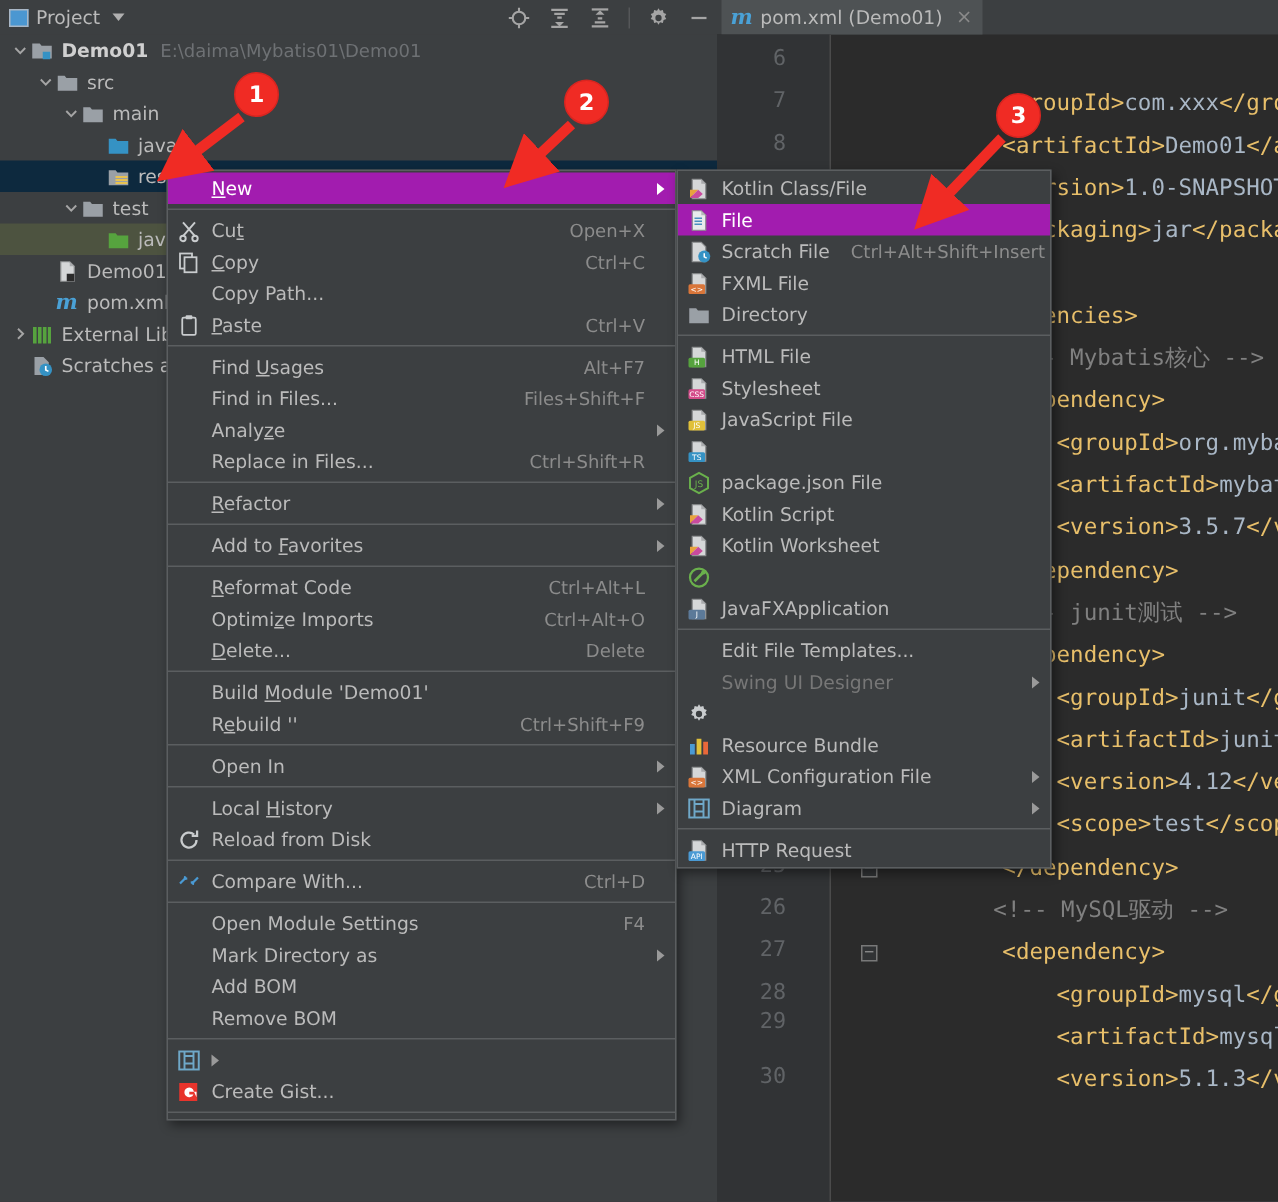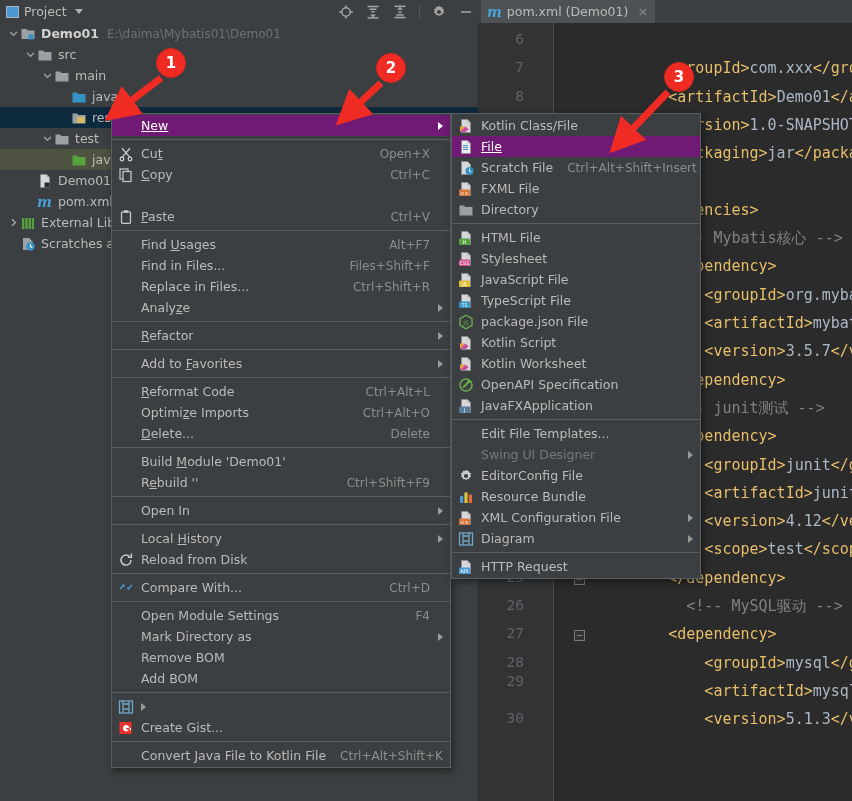--- a/index.html
+++ b/index.html
@@ -96,21 +96,21 @@
   
   .ctx {
     position: absolute; left: 111px; top: 113px; width: 340px;
     background: #3c3f41; border: 1px solid #5b5e60;
     box-shadow: 2px 3px 7px rgba(0,0,0,.45); padding: 1px 0;
   }
   .mi {
     position: relative; height: 21px; display: flex; align-items: center;
     font-size: 12.5px; color: #bbbbbb; padding-left: 6px; white-space: nowrap;
   }
-  .mi.hl { background: #701a75; color: #ffffff; text-decoration: underline; }
+  .mi.hl { background: #a21caf; color: #ffffff; }
   .mi.dim { color: #777777; }
   .mi-ic { width: 16px; height: 16px; flex: 0 0 16px; margin-right: 7px; display:flex;align-items:center;justify-content:center;}
   .mi-lb { flex: 1 1 auto; }
   .mi-lb u { text-decoration: underline; }
   .mi-ks { color: #8c8c8c; font-size: 12px; margin-left: 14px; padding-right: 8px; }
   .mi-arr {
     width: 0; height: 0; border-top: 4px solid transparent;
     border-bottom: 4px solid transparent; border-left: 5px solid #9a9a9a;
     margin-right: 7px;
   }
@@ -353,21 +353,21 @@
         <div class="cline" style="top: 432.5px; left: 118px;"><span class="tg">            &lt;groupId&gt;</span><span class="tx">junit</span><span class="tg">&lt;/groupId&gt;</span></div>
         <div class="ln" style="top: 460.8px;">22</div>
         <div class="cline" style="top: 460.8px; left: 118px;"><span class="tg">            &lt;artifactId&gt;</span><span class="tx">junit</span></div>
         <div class="ln" style="top: 489.1px;">23</div>
         <div class="cline" style="top: 489.1px; left: 118px;"><span class="tg">            &lt;version&gt;</span><span class="tx">4.12</span><span class="tg">&lt;/version&gt;</span></div>
         <div class="ln" style="top: 517.4px;">24</div>
         <div class="cline" style="top: 517.4px; left: 118px;"><span class="tg">            &lt;scope&gt;</span><span class="tx">test</span><span class="tg">&lt;/scope&gt;</span></div>
         <div class="ln" style="top: 545.7px;">25</div>
         <div class="cline" style="top: 545.7px; left: 118px;"><span class="tg">        &lt;/dependency&gt;</span></div>
         <div class="ln" style="top: 574px;">26</div>
-        <div class="cline" style="top: 574px; left: 136px;"><span class="cm">        &lt;!-- MySQL驱动 --&gt;</span></div>
+        <div class="cline" style="top: 574px; left: 112px;"><span class="cm">        &lt;!-- MySQL驱动 --&gt;</span></div>
         <div class="ln" style="top: 602.3px;">27</div>
         <div class="cline" style="top: 602.3px; left: 118px;"><span class="tg">        &lt;dependency&gt;</span></div>
         <div class="ln" style="top: 630.6px;">28</div>
         <div class="cline" style="top: 630.6px; left: 118px;"><span class="tg">            &lt;groupId&gt;</span><span class="tx">mysql</span><span class="tg">&lt;/groupId&gt;</span></div>
         <div class="ln" style="top: 650px;">29</div>
         <div class="cline" style="top: 658.9px; left: 118px;"><span class="tg">            &lt;artifactId&gt;</span><span class="tx">mysql</span></div>
         <div class="ln" style="top: 687.2px;">30</div>
         <div class="cline" style="top: 687.2px; left: 118px;"><span class="tg">            &lt;version&gt;</span><span class="tx">5.1.3</span><span class="tg">&lt;/version&gt;</span></div>
         <div class="fold" style="top: 550.7px;">−</div>
         <div class="fold" style="top: 607.3px;">−</div>
@@ -400,20 +400,21 @@
             <rect x="2" y="2" width="8" height="10" fill="none" stroke="#c9ccce" stroke-width="1.2"></rect>
             <rect x="5" y="4.5" width="8" height="10" fill="#3c3f41" stroke="#c9ccce" stroke-width="1.2"></rect>
           </svg>
         </span>
         <span class="mi-lb"><u>C</u>opy</span>
         <span class="mi-ks">Ctrl+C</span>
         <span style="width:12px"></span>
       </div>
       <div class="mi">
         <span class="mi-ic"></span>
+        <span class="mi-lb">Copy Path...</span>
         <span style="width:12px"></span>
       </div>
       <div class="mi">
         <span class="mi-ic">
           <svg width="16" height="16" viewBox="0 0 16 16">
             <rect x="3.5" y="2.8" width="9" height="11.5" rx="1" fill="none" stroke="#c9ccce" stroke-width="1.2"></rect>
             <rect x="5.8" y="1.2" width="4.4" height="2.6" rx=".6" fill="#c9ccce"></rect>
           </svg>
         </span>
         <span class="mi-lb"><u>P</u>aste</span>
@@ -428,29 +429,29 @@
         <span style="width:12px"></span>
       </div>
       <div class="mi">
         <span class="mi-ic"></span>
         <span class="mi-lb">Find in Files...</span>
         <span class="mi-ks">Files+Shift+F</span>
         <span style="width:12px"></span>
       </div>
       <div class="mi">
         <span class="mi-ic"></span>
+        <span class="mi-lb">Analy<u>z</u>e</span>
+        <span class="mi-arr"></span>
+      </div>
+      <div class="mi">
+        <span class="mi-ic"></span>
         <span class="mi-lb">Replace in Files...</span>
         <span class="mi-ks">Ctrl+Shift+R</span>
         <span style="width:12px"></span>
       </div>
-      <div class="mi">
-        <span class="mi-ic"></span>
-        <span class="mi-lb">Analy<u>z</u>e</span>
-        <span class="mi-arr"></span>
-      </div>
       <div class="msep"></div>
       <div class="mi">
         <span class="mi-ic"></span>
         <span class="mi-lb"><u>R</u>efactor</span>
         <span class="mi-arr"></span>
       </div>
       <div class="msep"></div>
       <div class="mi">
         <span class="mi-ic"></span>
         <span class="mi-lb">Add to <u>F</u>avorites</span>
@@ -528,26 +529,26 @@
         <span class="mi-ks">F4</span>
         <span style="width:12px"></span>
       </div>
       <div class="mi">
         <span class="mi-ic"></span>
         <span class="mi-lb">Mark Directory as</span>
         <span class="mi-arr"></span>
       </div>
       <div class="mi">
         <span class="mi-ic"></span>
+        <span class="mi-lb">Add BOM</span>
+        <span style="width:12px"></span>
+      </div>
+      <div class="mi">
+        <span class="mi-ic"></span>
         <span class="mi-lb">Remove BOM</span>
-        <span style="width:12px"></span>
-      </div>
-      <div class="mi">
-        <span class="mi-ic"></span>
-        <span class="mi-lb">Add BOM</span>
         <span style="width:12px"></span>
       </div>
       <div class="msep"></div>
       <div class="mi">
         <span class="mi-ic">
           <svg width="16" height="16" viewBox="0 0 16 16">
             <rect x="1.5" y="2" width="13" height="12" fill="none" stroke="#6fa8c8" stroke-width="1.3"></rect>
             <path d="M5 2v12M11 2v12" stroke="#6fa8c8" stroke-width="1.3"></path>
             <path d="M5 5h6M5 10h6" stroke="#6fa8c8" stroke-width="1.3"></path>
           </svg>
@@ -558,26 +559,20 @@
         <span class="mi-ic">
           <svg width="16" height="16" viewBox="0 0 16 16">
             <rect x="1.5" y="2" width="12" height="12" fill="#e8342c"></rect>
             <path d="M10.6 6.2A3.2 3.2 0 1 0 11 9.6H8.2V7.9H13v3.6" fill="#fff"></path>
           </svg>
         </span>
         <span class="mi-lb">Create Gist...</span>
         <span style="width:12px"></span>
       </div>
       <div class="msep"></div>
-      <div class="mi">
-        <span class="mi-ic"></span>
-        <span class="mi-lb">Convert Java File to Kotlin File</span>
-        <span class="mi-ks">Ctrl+Alt+Shift+K</span>
-        <span style="width:12px"></span>
-      </div>
     </div>
 
   <div class="submenu" id="submenu">
       <div class="mi">
         <span class="mi-ic">
           <svg width="16" height="16" viewBox="0 0 16 16">
             <path d="M3.5 1.5h6l3 3v10h-9z" fill="#d5d7d8" stroke="#8b8d8f" stroke-width=".8"></path>
             <path d="M9.5 1.5v3h3" fill="#a9abad"></path>
             <path d="M2 8.5h5.5L2 14z" fill="#e8a33d"></path>
             <path d="M7.5 8.5L2 14h5.5l3-2.7z" fill="#c94b9e"></path>
@@ -669,21 +664,20 @@
       </div>
       <div class="mi">
         <span class="mi-ic">
           <svg width="16" height="16" viewBox="0 0 16 16">
             <path d="M3.5 1.5h6l3 3v10h-9z" fill="#d5d7d8" stroke="#8b8d8f" stroke-width=".8"></path>
             <path d="M9.5 1.5v3h3" fill="#a9abad"></path>
             <rect x="1" y="8.5" width="11" height="6.5" rx="1" fill="#3592c4"></rect>
             <text x="6.5" y="13.6" font-size="5" font-family="DejaVu Sans" fill="#fff" text-anchor="middle">TS</text>
           </svg>
         </span>
-        <span class="mi-lb">TypeScript File</span>
         <span style="width:12px"></span>
       </div>
       <div class="mi">
         <span class="mi-ic">
           <svg width="16" height="16" viewBox="0 0 16 16">
             <path d="M8 1.2l6 3.4v6.8L8 14.8 2 11.4V4.6z" fill="none" stroke="#6ab04c" stroke-width="1.3"></path>
             <text x="8" y="10.5" font-size="6" font-family="DejaVu Sans" fill="#6ab04c" text-anchor="middle">JS</text>
           </svg>
         </span>
         <span class="mi-lb">package.json File</span>
@@ -714,21 +708,20 @@
         <span style="width:12px"></span>
       </div>
       <div class="mi">
         <span class="mi-ic">
           <svg width="16" height="16" viewBox="0 0 16 16">
             <circle cx="8" cy="8" r="6" fill="none" stroke="#6ab04c" stroke-width="1.5"></circle>
             <path d="M5 10.5L11 4.5" stroke="#6ab04c" stroke-width="1.8"></path>
             <circle cx="11" cy="4.5" r="1.5" fill="#6ab04c"></circle>
           </svg>
         </span>
-        <span class="mi-lb">OpenAPI Specification</span>
         <span style="width:12px"></span>
       </div>
       <div class="mi">
         <span class="mi-ic">
           <svg width="16" height="16" viewBox="0 0 16 16">
             <path d="M3.5 1.5h6l3 3v10h-9z" fill="#d5d7d8" stroke="#8b8d8f" stroke-width=".8"></path>
             <path d="M9.5 1.5v3h3" fill="#a9abad"></path>
             <rect x="1" y="8.5" width="11" height="6.5" rx="1" fill="#5c7a99"></rect>
             <text x="6.5" y="13.6" font-size="5" font-family="DejaVu Sans" fill="#fff" text-anchor="middle">J</text>
           </svg>
@@ -747,21 +740,20 @@
         <span class="mi-lb">Swing UI Designer</span>
         <span class="mi-arr"></span>
       </div>
       <div class="mi">
         <span class="mi-ic">
           <svg width="16" height="16" viewBox="0 0 16 16">
             <path d="M8 1.5l1 1.6 1.9-.4.5 1.9 1.8.8-1 1.6 1 1.6-1.8.8-.5 1.9-1.9-.4-1 1.6-1-1.6-1.9.4-.5-1.9-1.8-.8 1-1.6-1-1.6 1.8-.8.5-1.9 1.9.4z" fill="#c9ccce"></path>
             <circle cx="8" cy="8" r="2.1" fill="#3c3f41"></circle>
           </svg>
         </span>
-        <span class="mi-lb">EditorConfig File</span>
         <span style="width:12px"></span>
       </div>
       <div class="mi">
         <span class="mi-ic">
           <svg width="16" height="16" viewBox="0 0 16 16">
             <rect x="2" y="7" width="3.2" height="7" fill="#4a9ad4"></rect>
             <rect x="6.4" y="3.5" width="3.2" height="10.5" fill="#e0c03a"></rect>
             <rect x="10.8" y="5.5" width="3.2" height="8.5" fill="#e8683a"></rect>
           </svg>
         </span>

